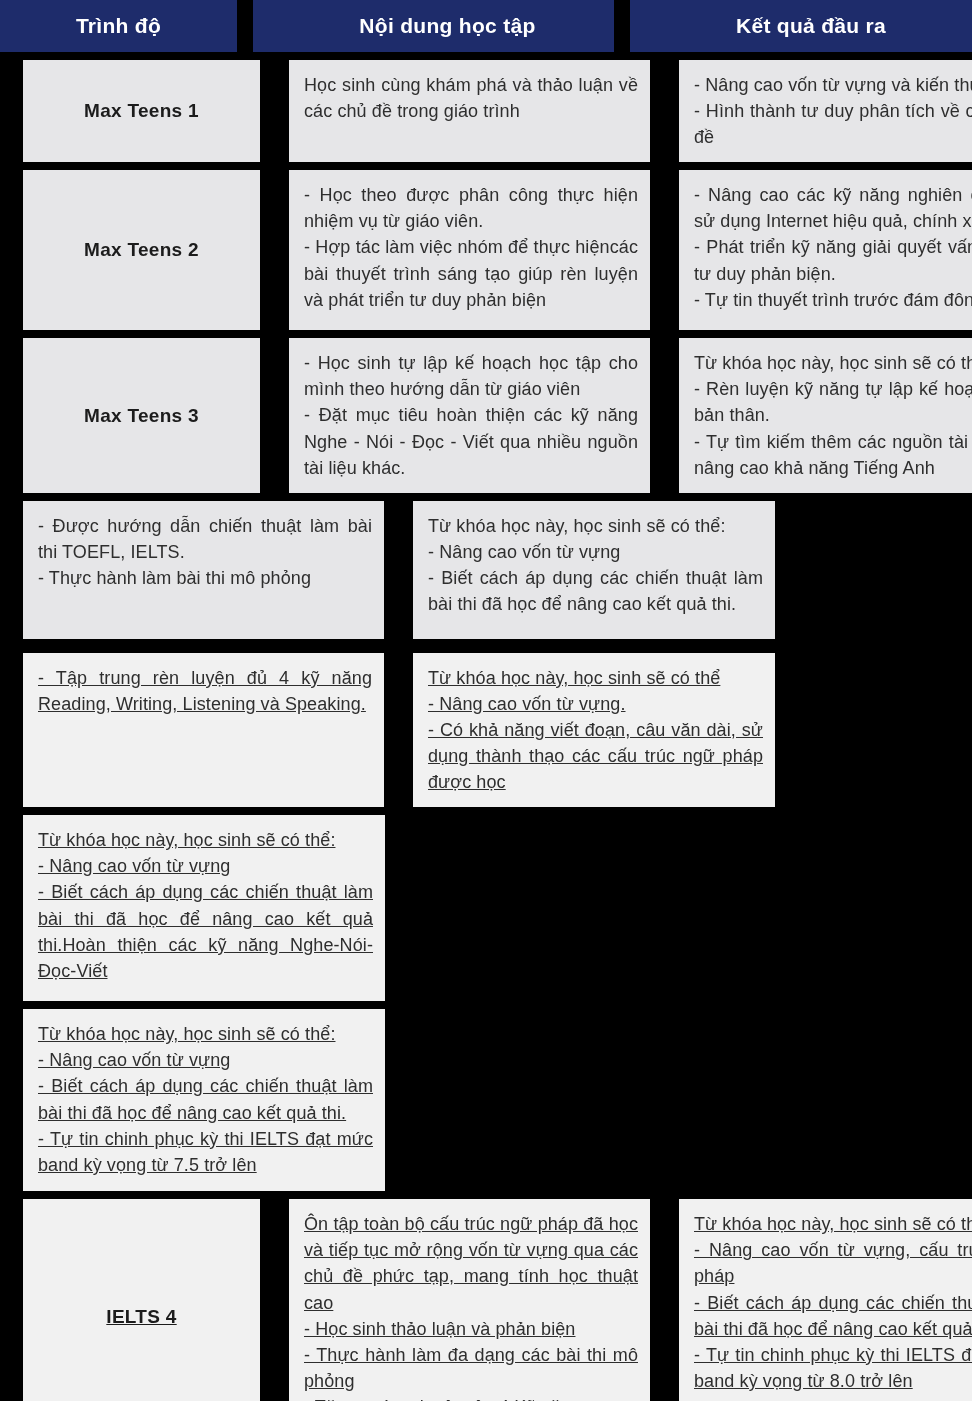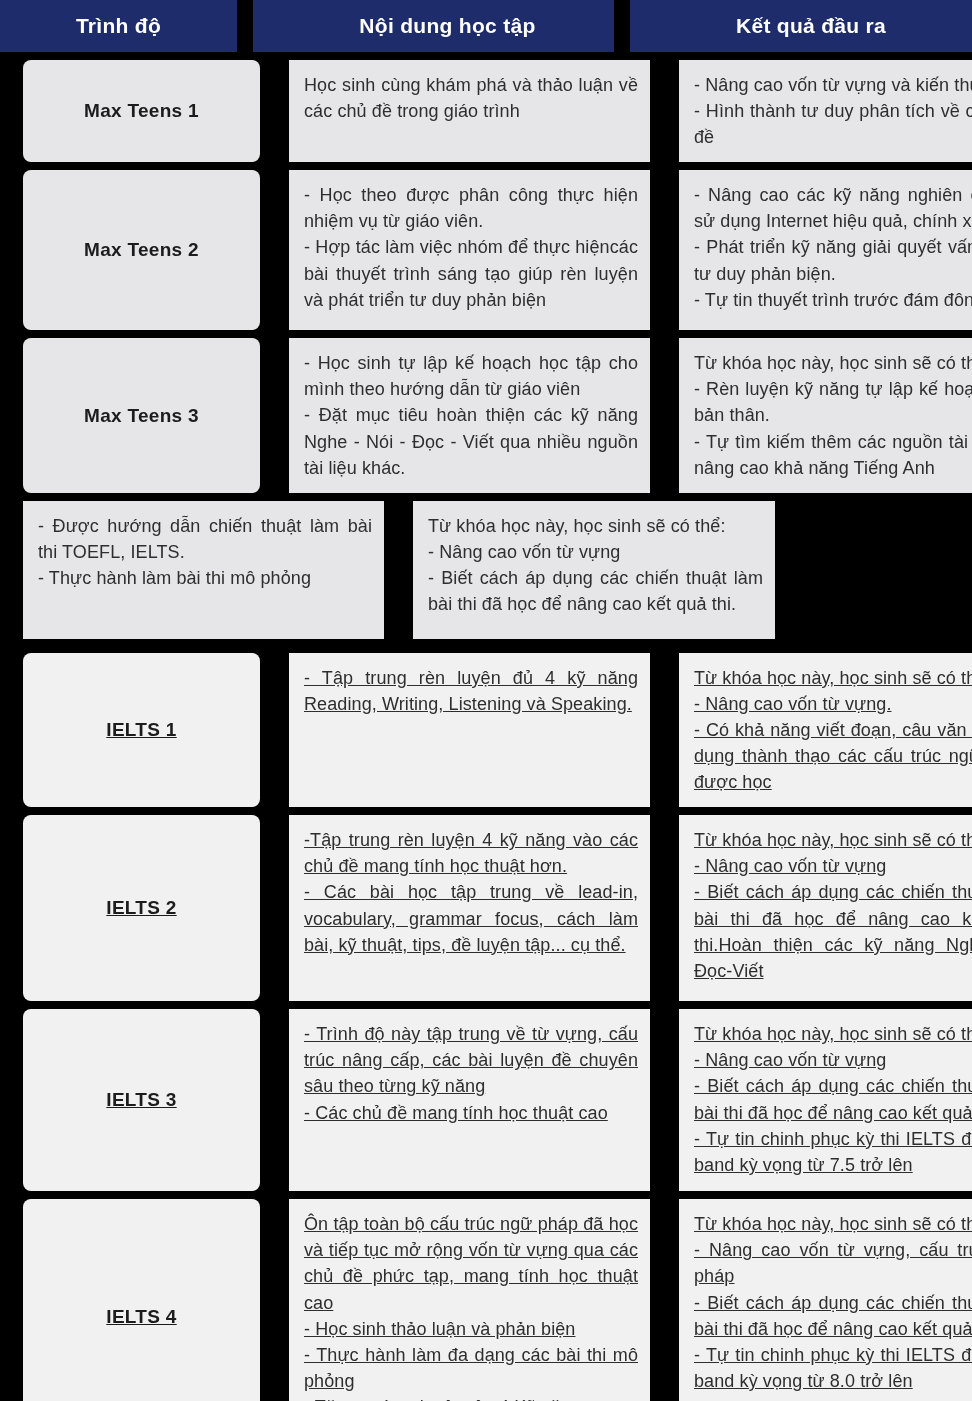--- a/index.html
+++ b/index.html
@@ -40,21 +40,20 @@
 
   .level-cell {
     display: flex;
     align-items: center;
     justify-content: center;
     text-align: right;
     font-weight: bold;
     font-size: 19px;
     letter-spacing: 0.3px;
     color: var(--level-text, #1c1c1c);
-    border-radius: 8px;
   }
   .text-cell {
     padding: 12px 12px 12px 15px;
     font-size: 18px;
     line-height: 1.45;
     letter-spacing: 0.1px;
     color: var(--body-text, #2e2e2e);
     white-space: pre-line;
     text-align: justify;
   }
@@ -102,38 +101,31 @@
 - Tự tìm kiếm thêm các nguồn tài liệu để nâng cao khả năng Tiếng Anh</div>
   </div>
       <div class="row data-row maxteens">
     <div class="cell text-cell c2">- Được hướng dẫn chiến thuật làm bài thi TOEFL, IELTS.
 - Thực hành làm bài thi mô phỏng</div>
     <div class="cell text-cell c3">Từ khóa học này, học sinh sẽ có thể:
 - Nâng cao vốn từ vựng
 - Biết cách áp dụng các chiến thuật làm bài thi đã học để nâng cao kết quả thi.</div>
   </div>
       <div class="row data-row ielts section-start">
-    <div class="cell level-cell c1">IELTS 1</div>
     <div class="cell text-cell c2">- Tập trung rèn luyện đủ 4 kỹ năng Reading, Writing, Listening và Speaking.</div>
     <div class="cell text-cell c3">Từ khóa học này, học sinh sẽ có thể
 - Nâng cao vốn từ vựng.
 - Có khả năng viết đoạn, câu văn dài, sử dụng thành thạo các cấu trúc ngữ pháp được học</div>
   </div>
       <div class="row data-row ielts">
-    <div class="cell level-cell c1">IELTS 2</div>
-    <div class="cell text-cell c2">-Tập trung rèn luyện 4 kỹ năng vào các chủ đề mang tính học thuật hơn.
-- Các bài học tập trung về lead-in, vocabulary, grammar focus, cách làm bài, kỹ thuật, tips, đề luyện tập... cụ thể.</div>
     <div class="cell text-cell c3">Từ khóa học này, học sinh sẽ có thể:
 - Nâng cao vốn từ vựng
 - Biết cách áp dụng các chiến thuật làm bài thi đã học để nâng cao kết quả thi.Hoàn thiện các kỹ năng Nghe-Nói-Đọc-Viết</div>
   </div>
       <div class="row data-row ielts">
-    <div class="cell level-cell c1">IELTS 3</div>
-    <div class="cell text-cell c2">- Trình độ này tập trung về từ vựng, cấu trúc nâng cấp, các bài luyện đề chuyên sâu theo từng kỹ năng
-- Các chủ đề mang tính học thuật cao</div>
     <div class="cell text-cell c3">Từ khóa học này, học sinh sẽ có thể:
 - Nâng cao vốn từ vựng
 - Biết cách áp dụng các chiến thuật làm bài thi đã học để nâng cao kết quả thi.
 - Tự tin chinh phục kỳ thi IELTS đạt mức band kỳ vọng từ 7.5 trở lên</div>
   </div>
       <div class="row data-row ielts">
     <div class="cell level-cell c1">IELTS 4</div>
     <div class="cell text-cell c2">Ôn tập toàn bộ cấu trúc ngữ pháp đã học và tiếp tục mở rộng vốn từ vựng qua các chủ đề phức tạp, mang tính học thuật cao
 - Học sinh thảo luận và phản biện
 - Thực hành làm đa dạng các bài thi mô phỏng

